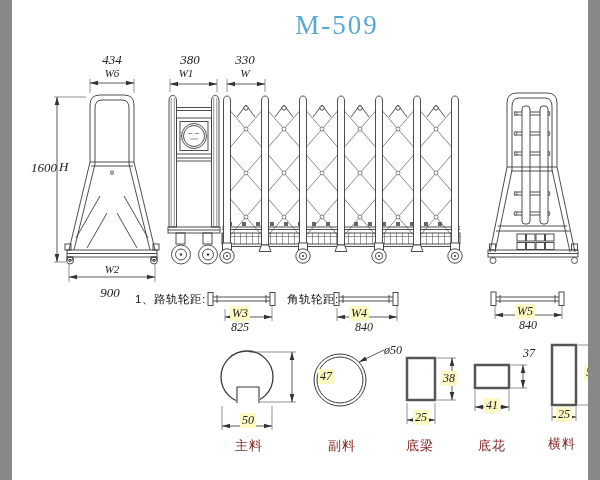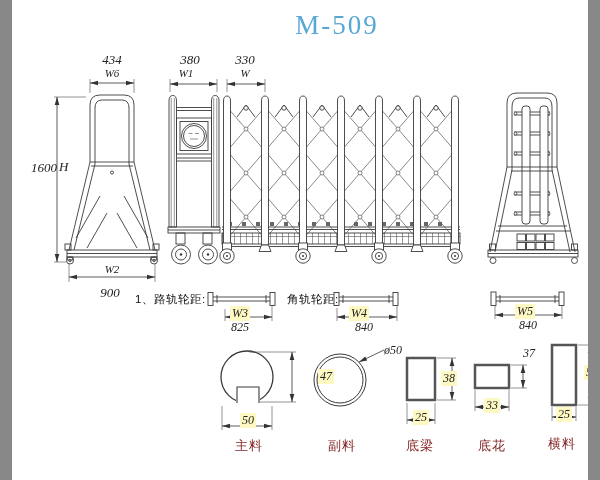--- a/index.html
+++ b/index.html
@@ -270,21 +270,21 @@
 <span class="t dnum ctr bg" style="left:513px;top:304px;">W5</span>
 <span class="t dnum ctr" style="left:516px;top:318px;">840</span>
 
 
 <span class="t dnum ctr bg" style="left:294px;top:369px;margin-left:20px;">47</span>
 <span class="t dnum ctr bg" style="left:236px;top:413px;">50</span>
 <span class="t dnum ctr" style="left:381px;top:343px;">ø50</span>
 <span class="t dnum ctr bg" style="left:437px;top:371px;">38</span>
 <span class="t dnum ctr bg" style="left:409px;top:410px;">25</span>
 <span class="t dnum ctr" style="left:517px;top:346px;">37</span>
-<span class="t dnum ctr bg" style="left:480px;top:398px;">33</span>
+<span class="t dnum ctr bg" style="left:480px;top:398px;">41</span>
 <span class="t dnum ctr bg" style="left:580px;top:365px;">50</span>
 <span class="t dnum ctr bg" style="left:552px;top:407px;">25</span>
 
 <span class="t mat ctr" style="left:237px;top:437px;">主料</span>
 <span class="t mat ctr" style="left:330px;top:437px;">副料</span>
 <span class="t mat ctr" style="left:408px;top:437px;">底梁</span>
 <span class="t mat ctr" style="left:480px;top:437px;">底花</span>
 <span class="t mat ctr" style="left:550px;top:435px;">横料</span>
 
 </div>

